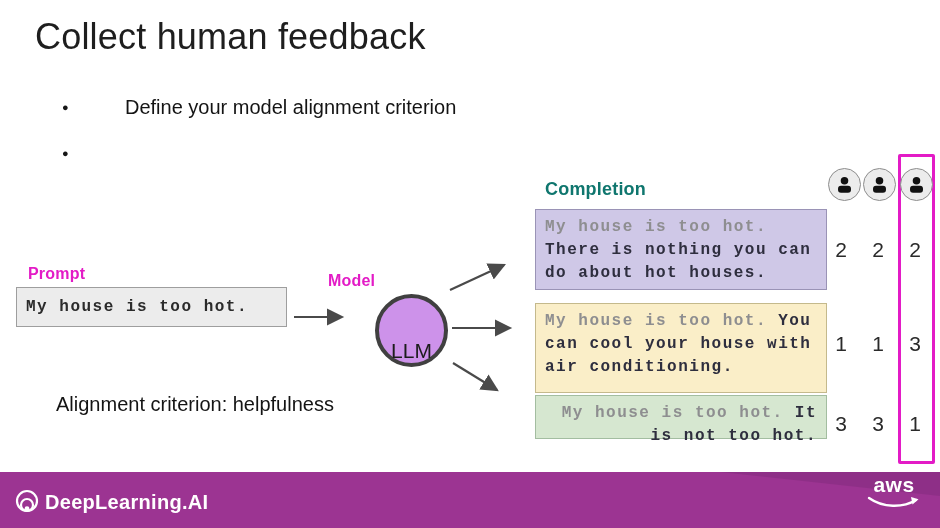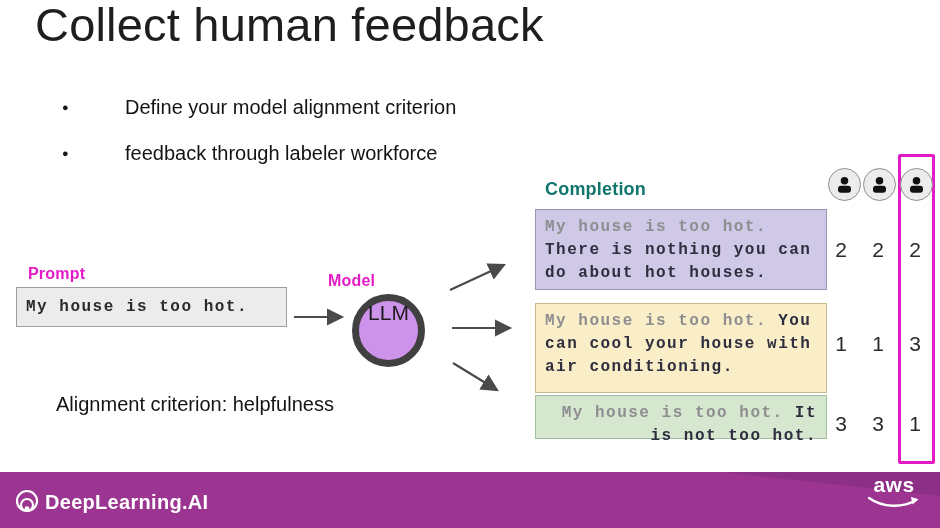--- a/index.html
+++ b/index.html
@@ -1,42 +1,42 @@
 <!DOCTYPE html>
 <html><head>
 <meta charset="utf-8">
 <style>
   html,body{margin:0;padding:0;background:#888;}
   .slide{
     position:relative;width:940px;height:528px;background:#ffffff;overflow:hidden;
     font-family:"Liberation Sans",sans-serif;color:#161616;
   }
   .slide-title{
-    position:absolute;left:35px;top:2px;font-size:47px;line-height:46px;
+    position:absolute;left:35px;top:14px;font-size:36px;line-height:46px;
     font-weight:500;color:#1e1e1e;letter-spacing:.2px;margin:0;
   }
   .bullets{position:absolute;left:62px;top:92px;width:760px;margin:0;padding:0;list-style:none;}
   .bullets li{display:flex;margin:0 0 16px 0;}
   .bullets .dot{width:26px;flex:0 0 26px;font-size:19px;line-height:30px;}
   .bullets .lines{font-size:20px;line-height:30px;color:#141414;margin-left:37px;}
   .bullets .lines span{display:block;}
   .diagram-label{
     position:absolute;font-size:16px;font-weight:bold;letter-spacing:.2px;
   }
   .prompt-box{
     position:absolute;left:16px;top:287px;width:271px;height:40px;box-sizing:border-box;
     background:#ececec;border:1px solid #9e9e9e;
     font-family:"Liberation Mono",monospace;font-weight:bold;font-size:16px;
     letter-spacing:1.5px;color:#2b2b2b;line-height:38px;padding-left:9px;
     white-space:nowrap;
   }
   .llm-circle{
-    position:absolute;left:352px;top:294px;width:73px;height:73px;border-radius:50%;
-    background:#cd92ea;border:7px solid #404040;box-sizing:border-box;
-    display:flex;align-items:flex-start;justify-content:center;
+    position:absolute;left:375px;top:294px;width:73px;height:73px;border-radius:50%;
+    background:#cd92ea;border:4px solid #404040;box-sizing:border-box;
+    display:flex;align-items:flex-end;justify-content:center;
     font-size:21px;color:#1c1c1c;
   }
   .arrows{position:absolute;left:0;top:0;pointer-events:none;}
   .comp-box{
     position:absolute;left:535px;width:292px;box-sizing:border-box;
     border:1px solid #999;padding:6px 9px 0 9px;
     font-family:"Liberation Mono",monospace;font-weight:bold;font-size:16px;
     letter-spacing:1.5px;line-height:23px;
   }
   .comp-box .p-part{color:#8e8e90;}
@@ -87,21 +87,20 @@
   <ul class="bullets" id="bullets">
       <li>
         <span class="dot" style="font-size: 11px;">●</span>
         <div class="lines">
           <span>Define your model alignment criterion</span>
         </div>
       </li>
       <li>
         <span class="dot" style="font-size: 11px;">●</span>
         <div class="lines">
-          <span>feedback through labeler workforce</span>
         </div>
       </li>
     </ul>
 
   <div class="diagram-label" style="left:28px;top:265px;color:#e31bc6;">Prompt</div>
 
   <div class="prompt-box">
     <span>My house is too hot.</span>
   </div>
 

